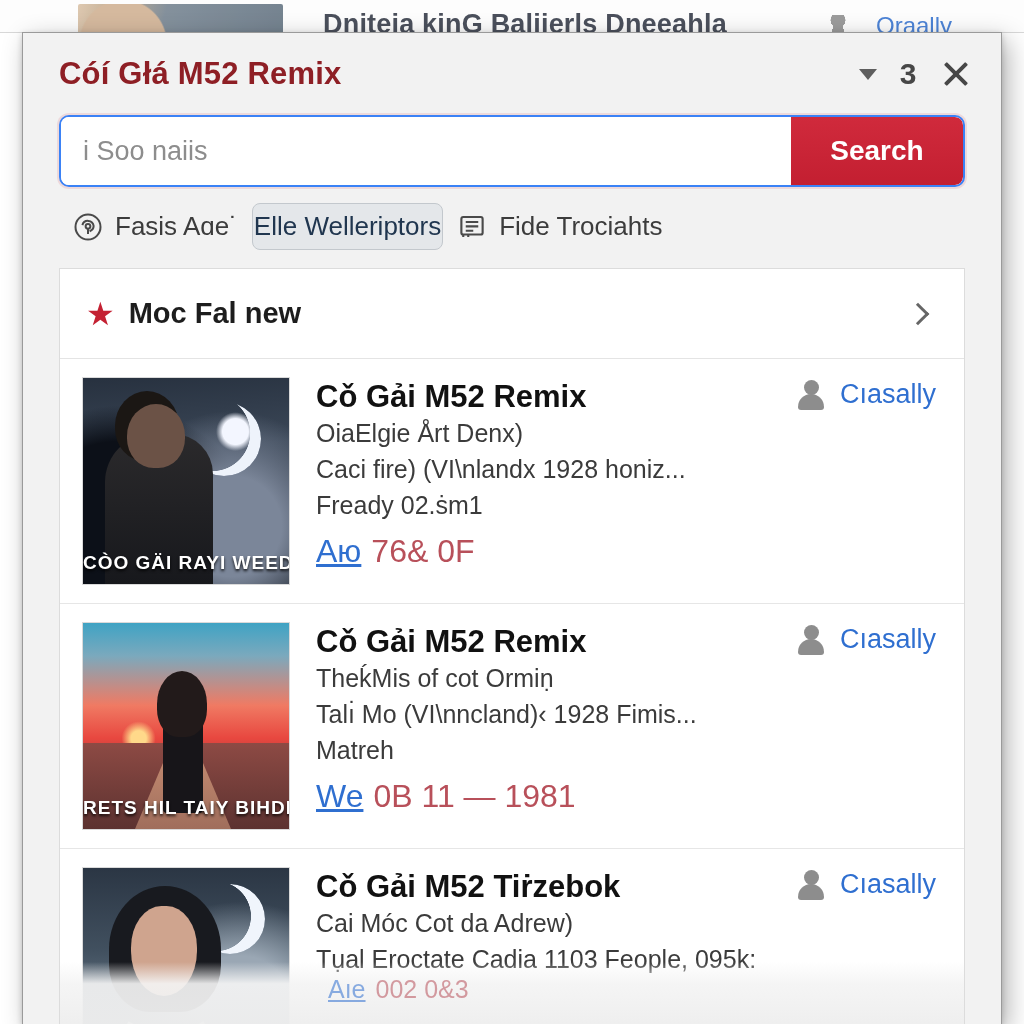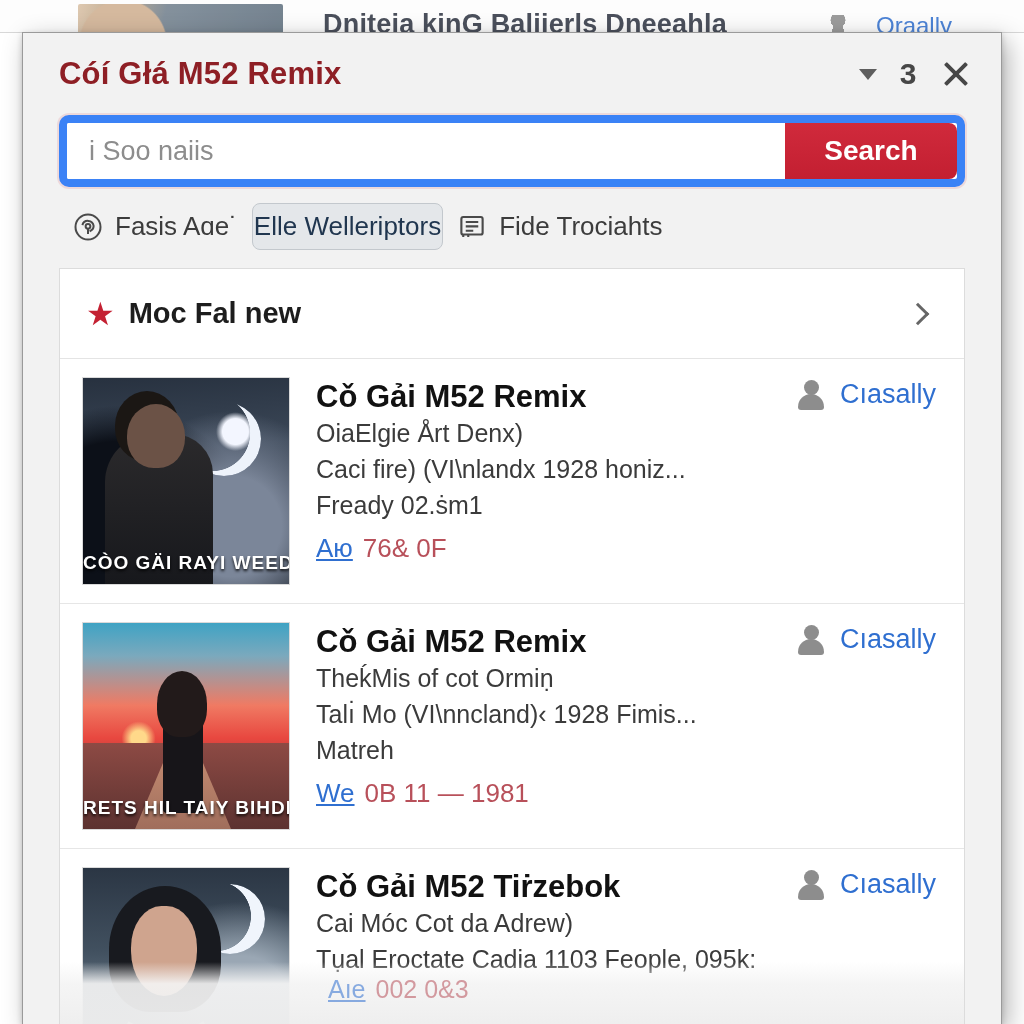--- a/index.html
+++ b/index.html
@@ -152,21 +152,21 @@
   
   .searchbar-wrap {
     padding: 0 36px;
     flex: 0 0 auto;
   }
   .searchbar {
     display: flex;
     height: 72px;
     border-radius: 10px;
     overflow: hidden;
-    border: 8px solid #3b82f6;
+    border: 2px solid #3b82f6;
     box-shadow: 0 0 0 2px rgba(205,40,60,.12);
     background: #fff;
   }
   .search-input {
     flex: 1 1 auto;
     border: none;
     outline: none;
     background: #ffffff;
     font-family: "Liberation Sans", sans-serif;
     font-size: 27px;
@@ -407,21 +407,21 @@
   }
   .rline {
     font-size: 25px;
     color: #3b3b3b;
     line-height: 1.45;
     white-space: nowrap;
     overflow: hidden;
   }
   .rmeta {
     margin-top: 10px;
-    font-size: 26px;
+    font-size: 32px;
     white-space: nowrap;
   }
   .rmeta .mlink {
     color: #2f6fd0;
     text-decoration: underline;
     cursor: pointer;
   }
   .rmeta .mstat { color: #b8505a; margin-left: 10px; }
 
   .ruser {

